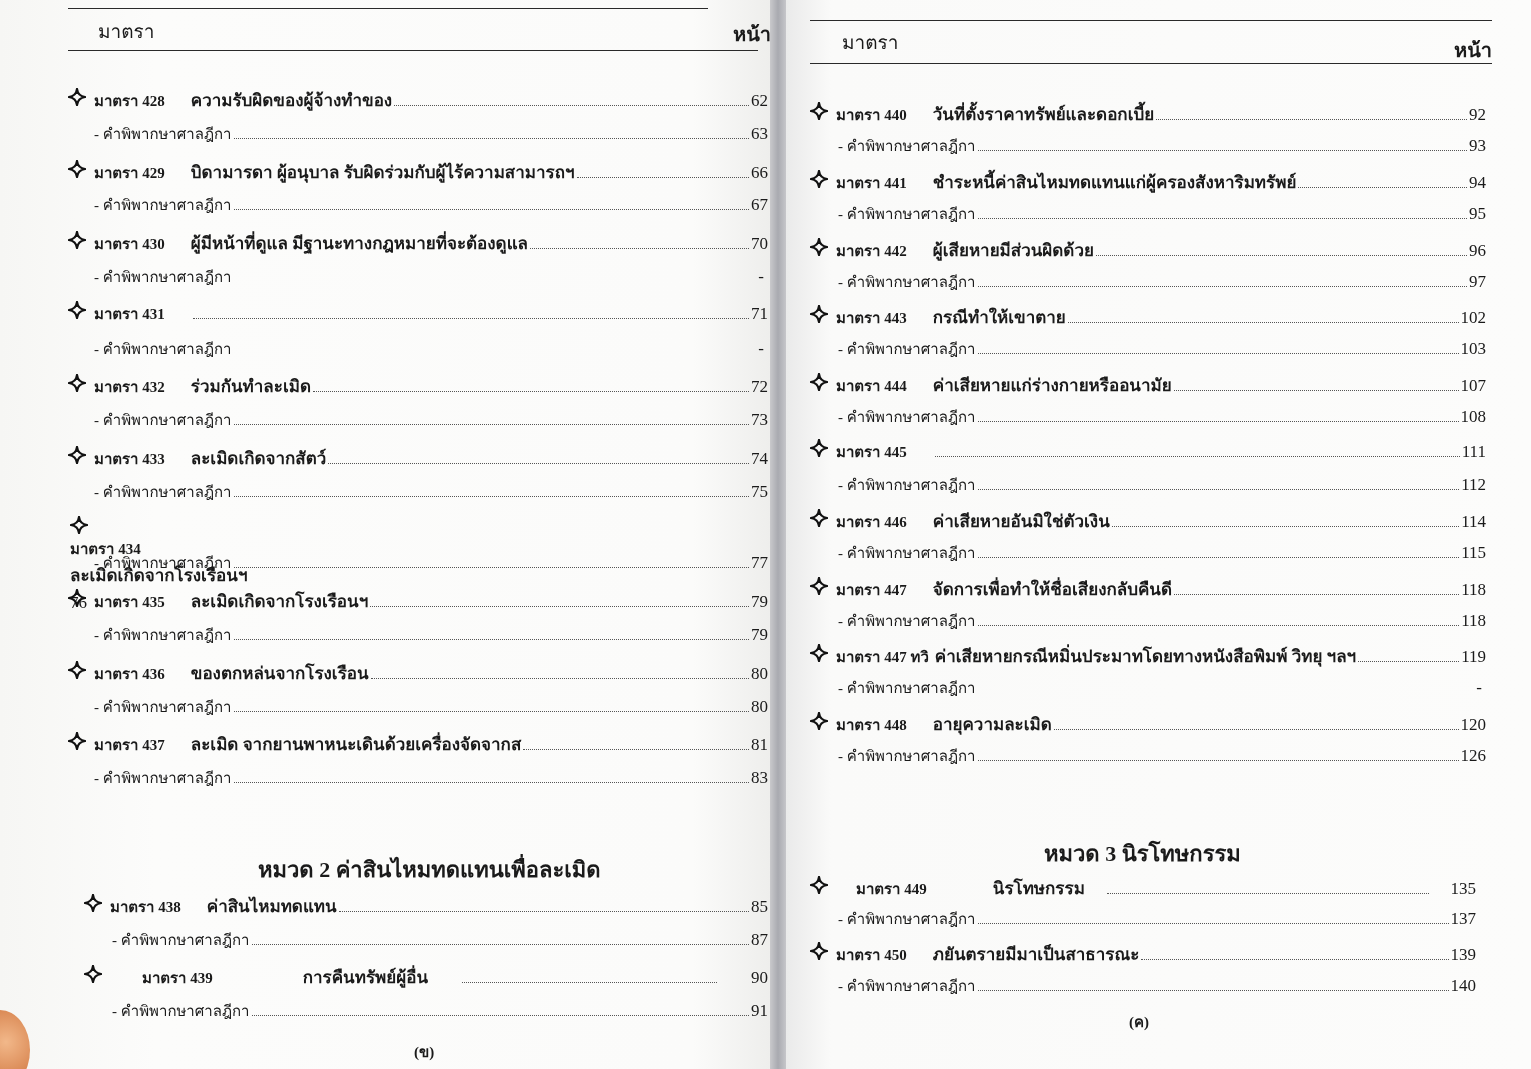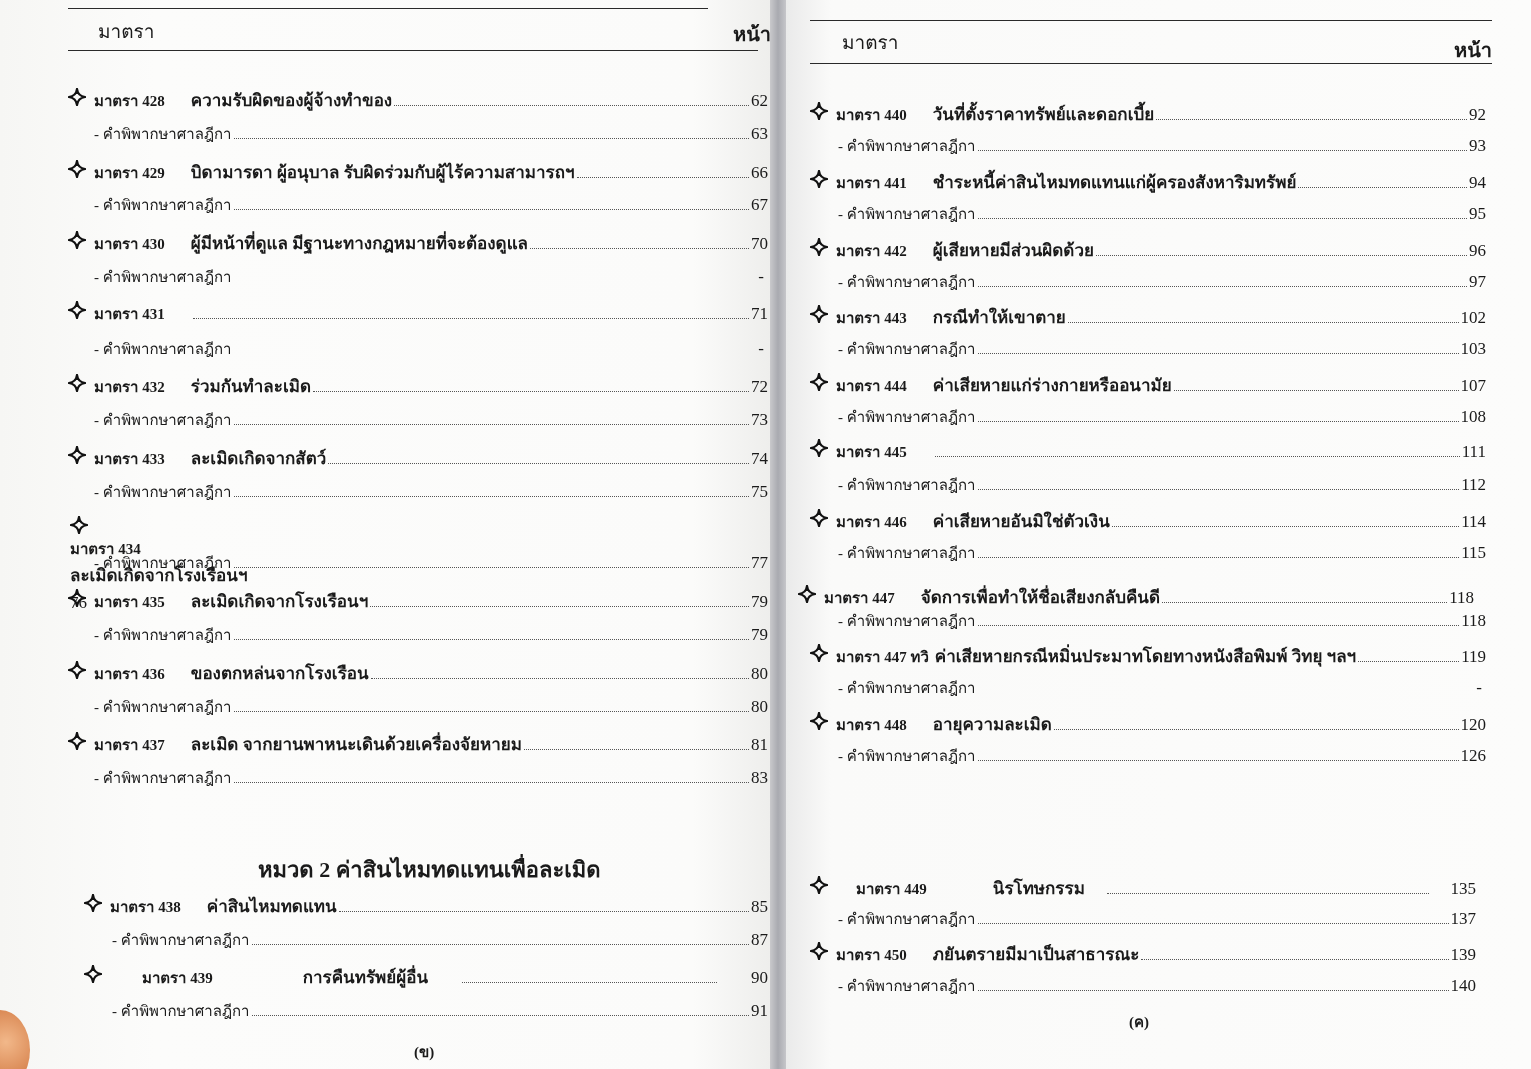--- a/index.html
+++ b/index.html
@@ -180,21 +180,21 @@
           <span class="sub">- คำพิพากษาศาลฎีกา</span>
           <span class="dots"></span>
           <span class="num">80</span>
         </div>
         <div class="entry" style="left: 68px; top: 730.4px; width: 700px;">
           <span class="star"><svg width="18" height="18" viewBox="0 0 20 20">
               <path d="M10 1 Q11 9 19 10 Q11 11 10 19 Q9 11 1 10 Q9 9 10 1 Z" fill="none" stroke="#111" stroke-width="2.4" stroke-linejoin="round"></path>
             </svg></span>
           <span class="sec">มาตรา 437</span>
           <span style="width:26px"></span>
-          <span class="title">ละเมิด จากยานพาหนะเดินด้วยเครื่องจัยหายม</span>
+          <span class="title">ละเมิด จากยานพาหนะเดินด้วยเครื่องจัดจากส</span>
           <span class="dots"></span>
           <span class="num">81</span>
         </div>
         <div class="entry" style="left: 94px; top: 766.2px; width: 674px;">
           <span class="sub">- คำพิพากษาศาลฎีกา</span>
           <span class="dots"></span>
           <span class="num">83</span>
         </div>
       </div>
     <div class="chapter" style="left:258px;top:852px;">หมวด  2  ค่าสินไหมทดแทนเพื่อละเมิด</div>
@@ -341,21 +341,21 @@
           <span style="width:26px"></span>
           <span class="title">ค่าเสียหายอันมิใช่ตัวเงิน</span>
           <span class="dots"></span>
           <span class="num">114</span>
         </div>
         <div class="entry" style="left: 52px; top: 540.7px; width: 648px;">
           <span class="sub">- คำพิพากษาศาลฎีกา</span>
           <span class="dots"></span>
           <span class="num">115</span>
         </div>
-        <div class="entry" style="left: 12px; top: 574.6px; width: 676px; margin-top: 8px;">
+        <div class="entry" style="left: 24px; top: 574.6px; width: 676px;">
           <span class="star"><svg width="18" height="18" viewBox="0 0 20 20">
               <path d="M10 1 Q11 9 19 10 Q11 11 10 19 Q9 11 1 10 Q9 9 10 1 Z" fill="none" stroke="#111" stroke-width="2.4" stroke-linejoin="round"></path>
             </svg></span>
           <span class="sec">มาตรา 447</span>
           <span style="width:26px"></span>
           <span class="title">จัดการเพื่อทำให้ชื่อเสียงกลับคืนดี</span>
           <span class="dots"></span>
           <span class="num">118</span>
         </div>
         <div class="entry" style="left: 52px; top: 608.5px; width: 648px;">
@@ -387,20 +387,21 @@
           <span class="title">อายุความละเมิด</span>
           <span class="dots"></span>
           <span class="num">120</span>
         </div>
         <div class="entry" style="left: 52px; top: 744.1px; width: 648px;">
           <span class="sub">- คำพิพากษาศาลฎีกา</span>
           <span class="dots"></span>
           <span class="num">126</span>
         </div>
       </div>
+    <div class="chapter" style="left:258px;top:836px;">หมวด  3  นิรโทษกรรม</div>
     <div id="right-chapter-entries">
         <div class="entry" style="left: 24px; top: 874px; width: 666px; gap: 20px;">
           <span class="star"><svg width="18" height="18" viewBox="0 0 20 20">
               <path d="M10 1 Q11 9 19 10 Q11 11 10 19 Q9 11 1 10 Q9 9 10 1 Z" fill="none" stroke="#111" stroke-width="2.4" stroke-linejoin="round"></path>
             </svg></span>
           <span class="sec">มาตรา 449</span>
           <span style="width:26px"></span>
           <span class="title">นิรโทษกรรม</span>
           <span class="dots"></span>
           <span class="num">135</span>

